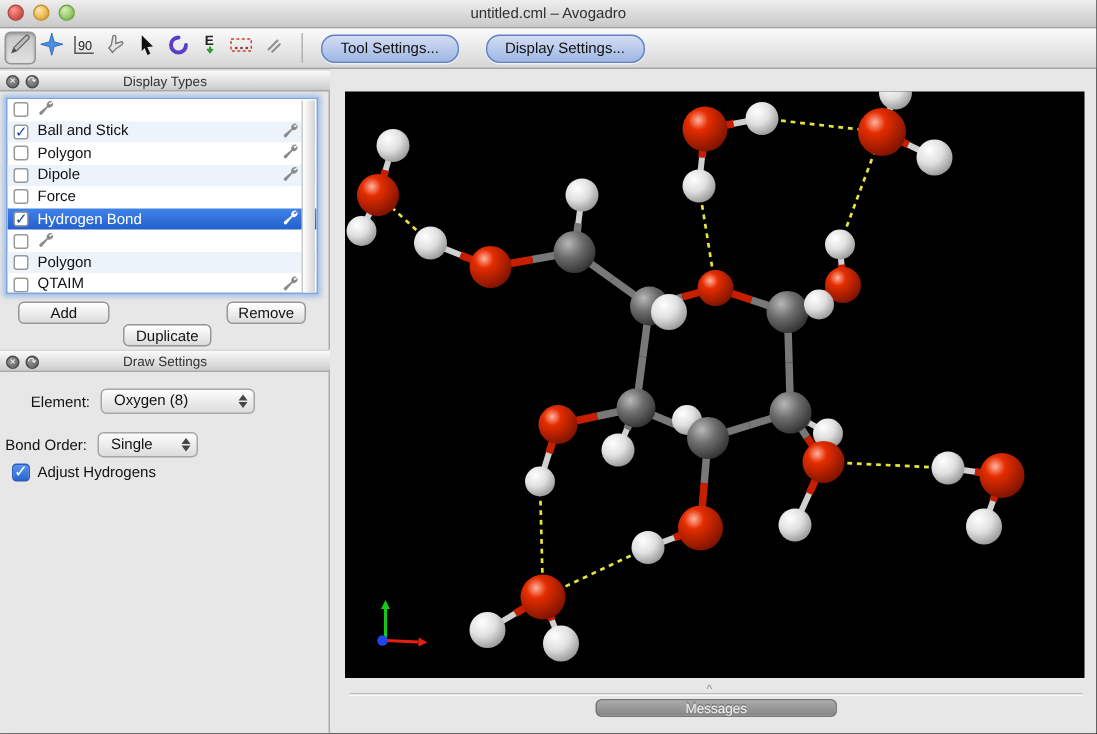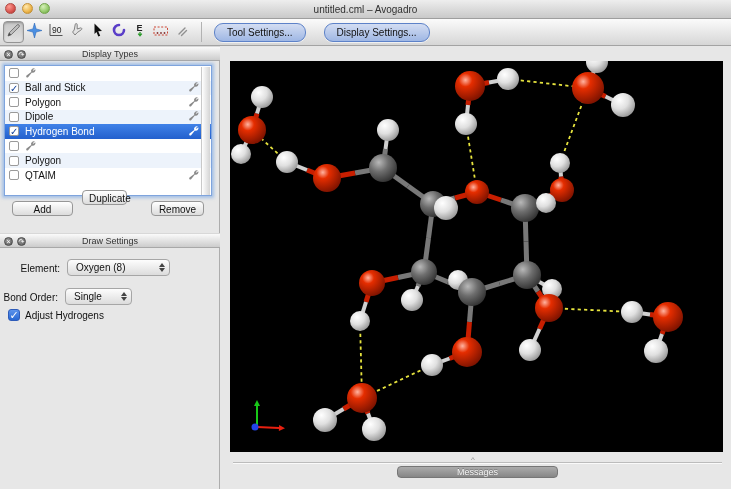--- a/index.html
+++ b/index.html
@@ -187,20 +187,25 @@
                 <path d="M10 1.8 A2.6 2.6 0 0 0 6.2 4.9 L1.5 8.6 A1.1 1.1 0 0 0 3.1 10.2 L6.9 5.6 A2.6 2.6 0 0 0 10.3 2.3 L8.6 3.8 7.5 2.9 Z" fill="#8a8a8a"></path>
               </svg></span>
           </div>
           <div class="row alt">
             <span class="cb"></span>
             <span class="lbl">Dipole</span>
             <span class="wr"><svg width="11" height="11" viewBox="0 0 11 11">
                 <path d="M10 1.8 A2.6 2.6 0 0 0 6.2 4.9 L1.5 8.6 A1.1 1.1 0 0 0 3.1 10.2 L6.9 5.6 A2.6 2.6 0 0 0 10.3 2.3 L8.6 3.8 7.5 2.9 Z" fill="#8a8a8a"></path>
               </svg></span>
           </div>
+          <div class="row">
+            <span class="cb"></span>
+            <span class="lbl">Force</span>
+            <span class="wr"></span>
+          </div>
           <div class="row alt selrow">
             <span class="cb">✓</span>
             <span class="lbl">Hydrogen Bond</span>
             <span class="wr"><svg width="11" height="11" viewBox="0 0 11 11">
                 <path d="M10 1.8 A2.6 2.6 0 0 0 6.2 4.9 L1.5 8.6 A1.1 1.1 0 0 0 3.1 10.2 L6.9 5.6 A2.6 2.6 0 0 0 10.3 2.3 L8.6 3.8 7.5 2.9 Z" fill="#ffffff"></path>
               </svg></span>
           </div>
           <div class="row">
             <span class="cb"></span>
             <span class="wr"><svg width="11" height="11" viewBox="0 0 11 11">
@@ -217,21 +222,21 @@
             <span class="lbl">QTAIM</span>
             <span class="wr"><svg width="11" height="11" viewBox="0 0 11 11">
                 <path d="M10 1.8 A2.6 2.6 0 0 0 6.2 4.9 L1.5 8.6 A1.1 1.1 0 0 0 3.1 10.2 L6.9 5.6 A2.6 2.6 0 0 0 10.3 2.3 L8.6 3.8 7.5 2.9 Z" fill="#8a8a8a"></path>
               </svg></span>
           </div>
         </div>
       <div class="dscroll"></div>
     </div>
 
     <button class="lbtn" style="left:12px;top:155px;width:61px;">Add</button>
-    <button class="lbtn" style="left:82px;top:144px;width:45px;">Duplicate</button>
+    <button class="lbtn" style="left:82px;top:170px;width:59px;">Duplicate</button>
     <button class="lbtn" style="left:151px;top:155px;width:53px;">Remove</button>
 
     <div class="phead" style="top:187px;">
       <div class="pbtn b1">×</div>
       <div class="pbtn b2">↷</div>
       <span class="ptitle">Draw Settings</span>
     </div>
 
     <div class="flabel" style="left:0;top:217px;">Element:</div>
     <div class="combo" style="left:67px;top:213px;width:103px;">

